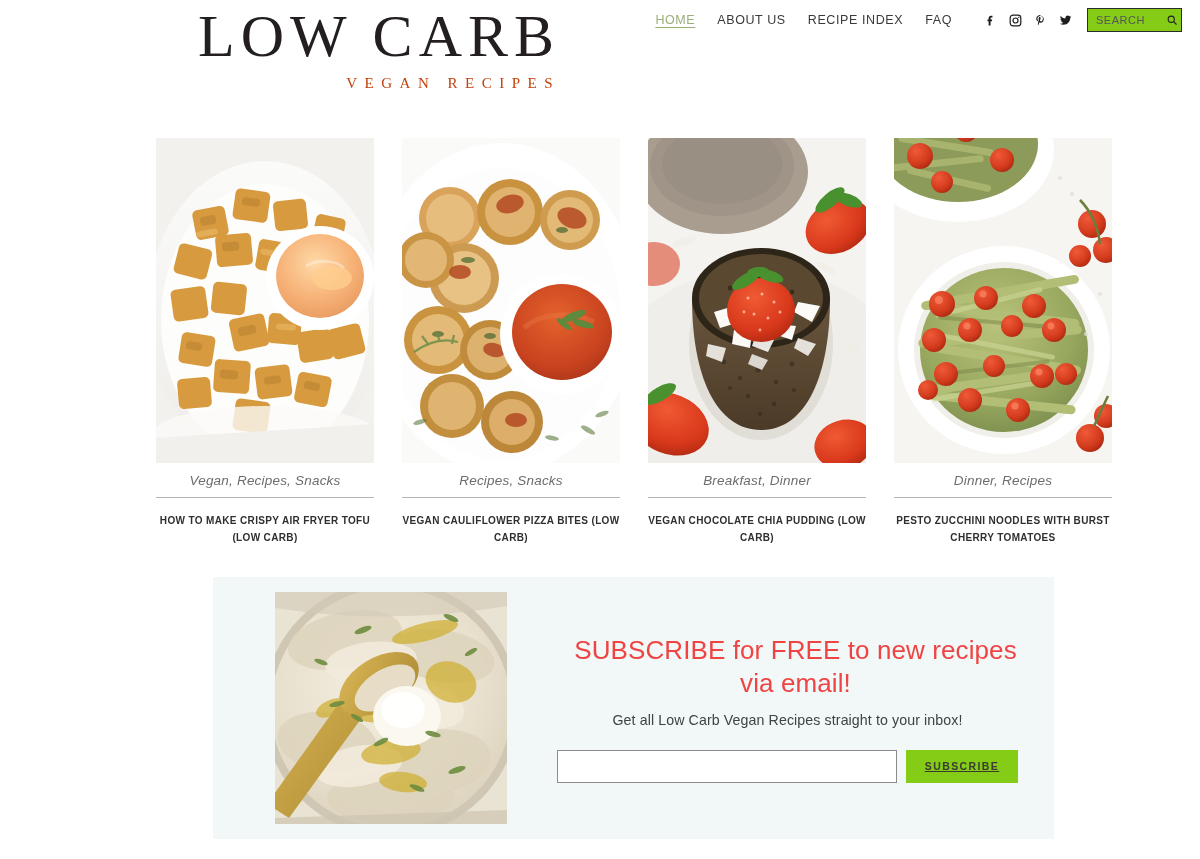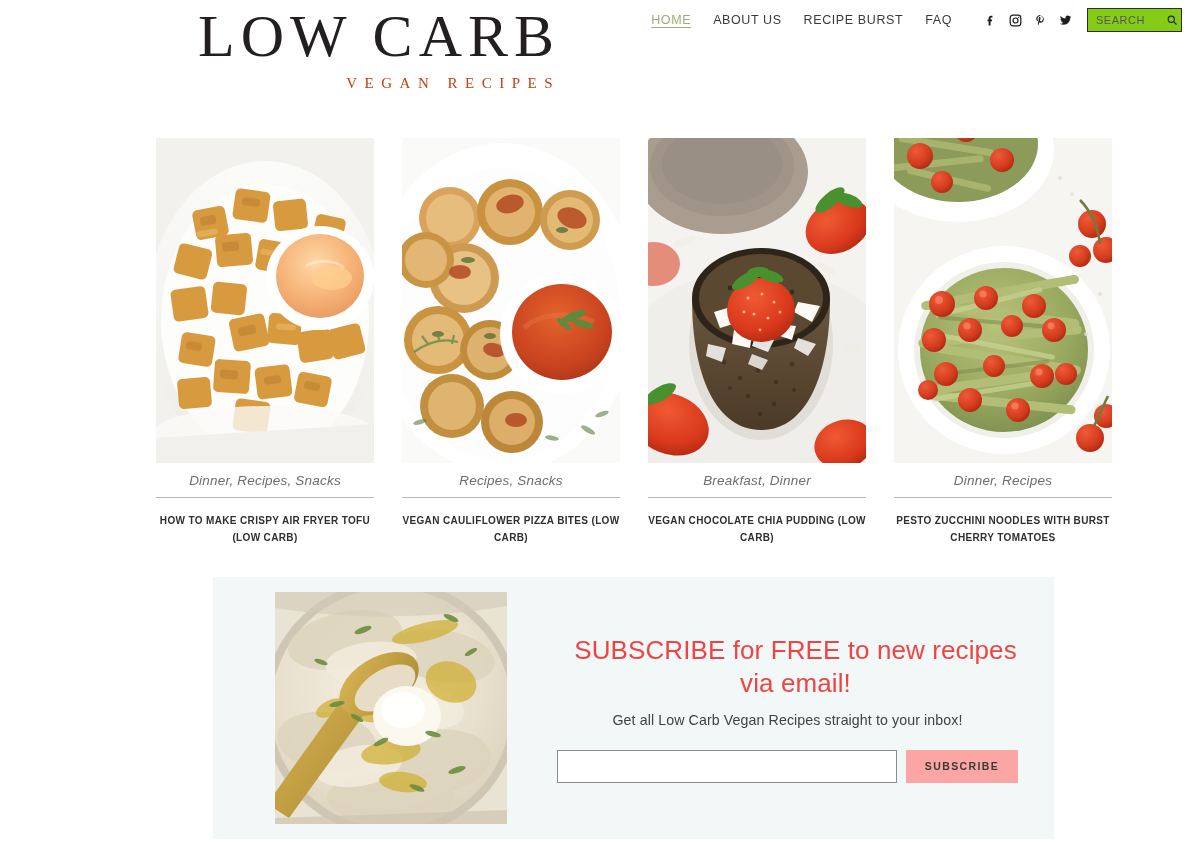--- a/index.html
+++ b/index.html
@@ -200,44 +200,45 @@
     background: #ffffff;
     font-family: "Liberation Sans", sans-serif;
     font-size: 13px;
     color: #333;
     padding: 0 8px;
     outline: none;
   }
   .subscribe-btn {
     width: 112px;
     height: 33px;
-    background: #fca5a5;
+    background: #84cc16;
     border: 0;
     color: #3b3b33;
     font-family: "Liberation Sans", sans-serif;
     font-size: 10.5px;
     font-weight: bold;
     letter-spacing: 1.4px;
     cursor: pointer;
+    text-decoration: underline;
   }
 </style>
 </head>
 <body>
 
 <div class="header">
 
   <div class="logo-block">
     <div class="logo-main">LOW CARB</div>
     <div class="logo-sub">VEGAN RECIPES</div>
   </div>
 
   <div class="nav">
     <a class="nav-link active">HOME</a>
     <a class="nav-link">ABOUT US</a>
-    <a class="nav-link">RECIPE BURST</a>
+    <a class="nav-link">RECIPE INDEX</a>
     <a class="nav-link">FAQ</a>
 
     <div class="socials">
       <span class="social-icon">
         <svg viewBox="0 0 24 24" width="15" height="15" fill="currentColor">
             <path d="M15.1 4.2h-2.3c-2.3 0-3.8 1.5-3.8 3.9v2.1H7.2v2.9H9V20h3.1v-6.9h2.2l.4-2.9h-2.6V8.4c0-.8.2-1.3 1.4-1.3h1.6V4.2z"></path>
           </svg>
       </span>
       <span class="social-icon">
         <svg viewBox="0 0 24 24" width="15" height="15" fill="none" stroke="currentColor" stroke-width="1.9">
@@ -330,21 +331,21 @@
         <g>
           <ellipse cx="164" cy="140" rx="54" ry="52" fill="#ffffff"></ellipse>
           <ellipse cx="164" cy="138" rx="44" ry="42" fill="url(#t_sauce)"></ellipse>
           <ellipse cx="176" cy="140" rx="20" ry="12" fill="#ffcf8e" opacity=".75"></ellipse>
           <path d="M150 128c12-7 30-6 38 2" stroke="#fff" stroke-width="3" fill="none" opacity=".35"></path>
         </g>
         <ellipse cx="109" cy="296" rx="112" ry="28" fill="#fbfaf8" opacity=".8"></ellipse>
         <path d="M0 300 L218 286 L218 325 L0 325Z" fill="#f2f0ec"></path>
       </svg>
     </div>
-    <div class="card-cats">Dinner, Recipes, Snacks</div>
+    <div class="card-cats">Vegan, Recipes, Snacks</div>
     <div class="card-title">HOW TO MAKE CRISPY AIR FRYER TOFU (LOW CARB)</div>
   </div>
 
   <div class="card">
     <div class="card-thumb">
       <svg viewBox="0 0 218 325" preserveAspectRatio="xMidYMid slice" aria-hidden="true">
         <defs>
           <radialGradient id="c_mar" cx="45%" cy="35%" r="72%">
             <stop offset="0%" stop-color="#e4622d"></stop>
               <stop offset="70%" stop-color="#c9431f"></stop>

